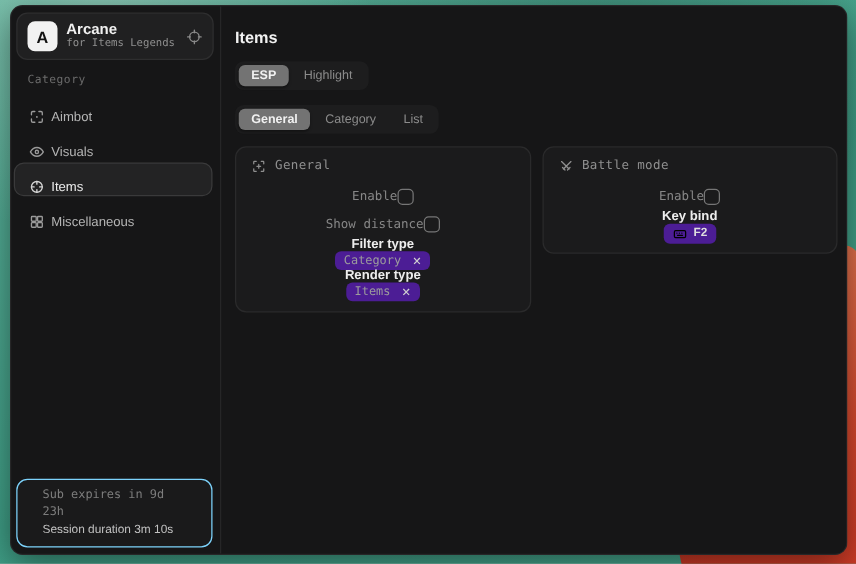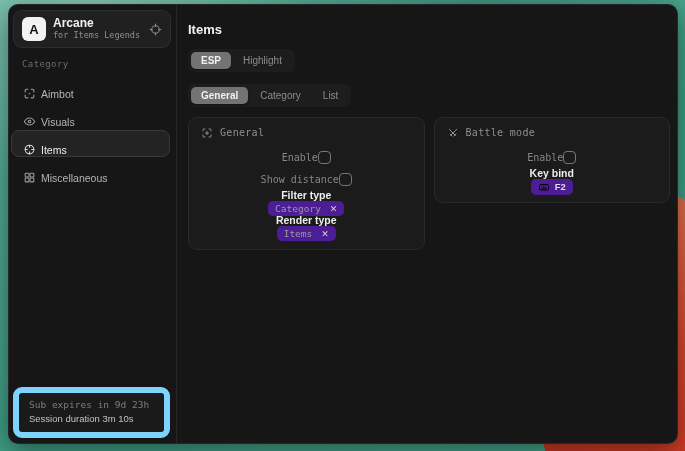--- a/index.html
+++ b/index.html
@@ -48,22 +48,22 @@
     height:27px; margin-bottom:1px; display:flex; align-items:flex-end; gap:5px;
     padding:0 0 0 11px; border:1px solid transparent; border-radius:8px;
     color:#9a9a9a; cursor:default;
   }
   .nav-item .nav-label { font-size:10.5px; color:#b5b5b5; }
   .nav-item.selected { background:#232324; border-color:#3a3a3b; }
   .nav-item.selected .nav-label { color:#ececec; }
   .nav-item.selected { color:#d6d6d6; }
   .side-footer {
     position:absolute; left:4px; right:6px; bottom:5px;
-    border:6px solid #7dd3fc; border-radius:9px; background:#1a1a1b;
-    padding:5px 10px 6px;
+    border:1px solid #7dd3fc; border-radius:9px; background:#1a1a1b;
+    padding:5px 20px 6px;
   }
   .footer-line1 { font-family:"DejaVu Sans Mono", monospace; font-size:9.5px; color:#7d7d7d; line-height:14px; }
   .footer-line2 { font-size:9.5px; color:#c2c2c2; line-height:14px; }
   
   .main { position:absolute; left:169px; top:0; right:0; bottom:0; }
   .page-title { position:absolute; left:10px; top:17px; font-size:13px; font-weight:bold; color:#f2f2f2; }
   .tab-group {
     position:absolute; left:10px; display:inline-flex; gap:2px;
     background:#1d1d1e; border-radius:7px; padding:3px;
   }

